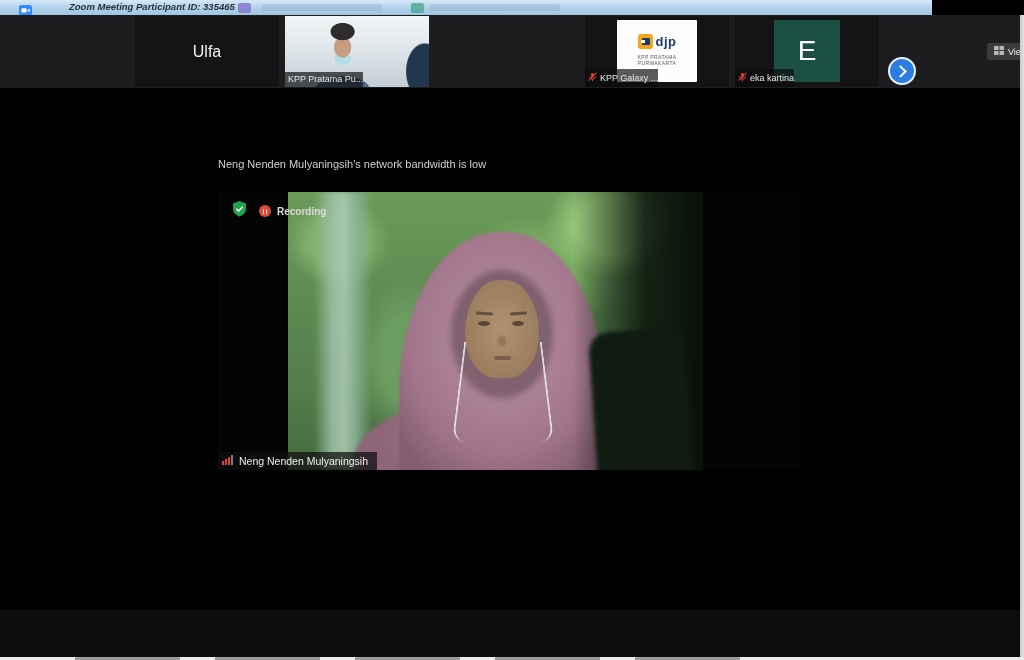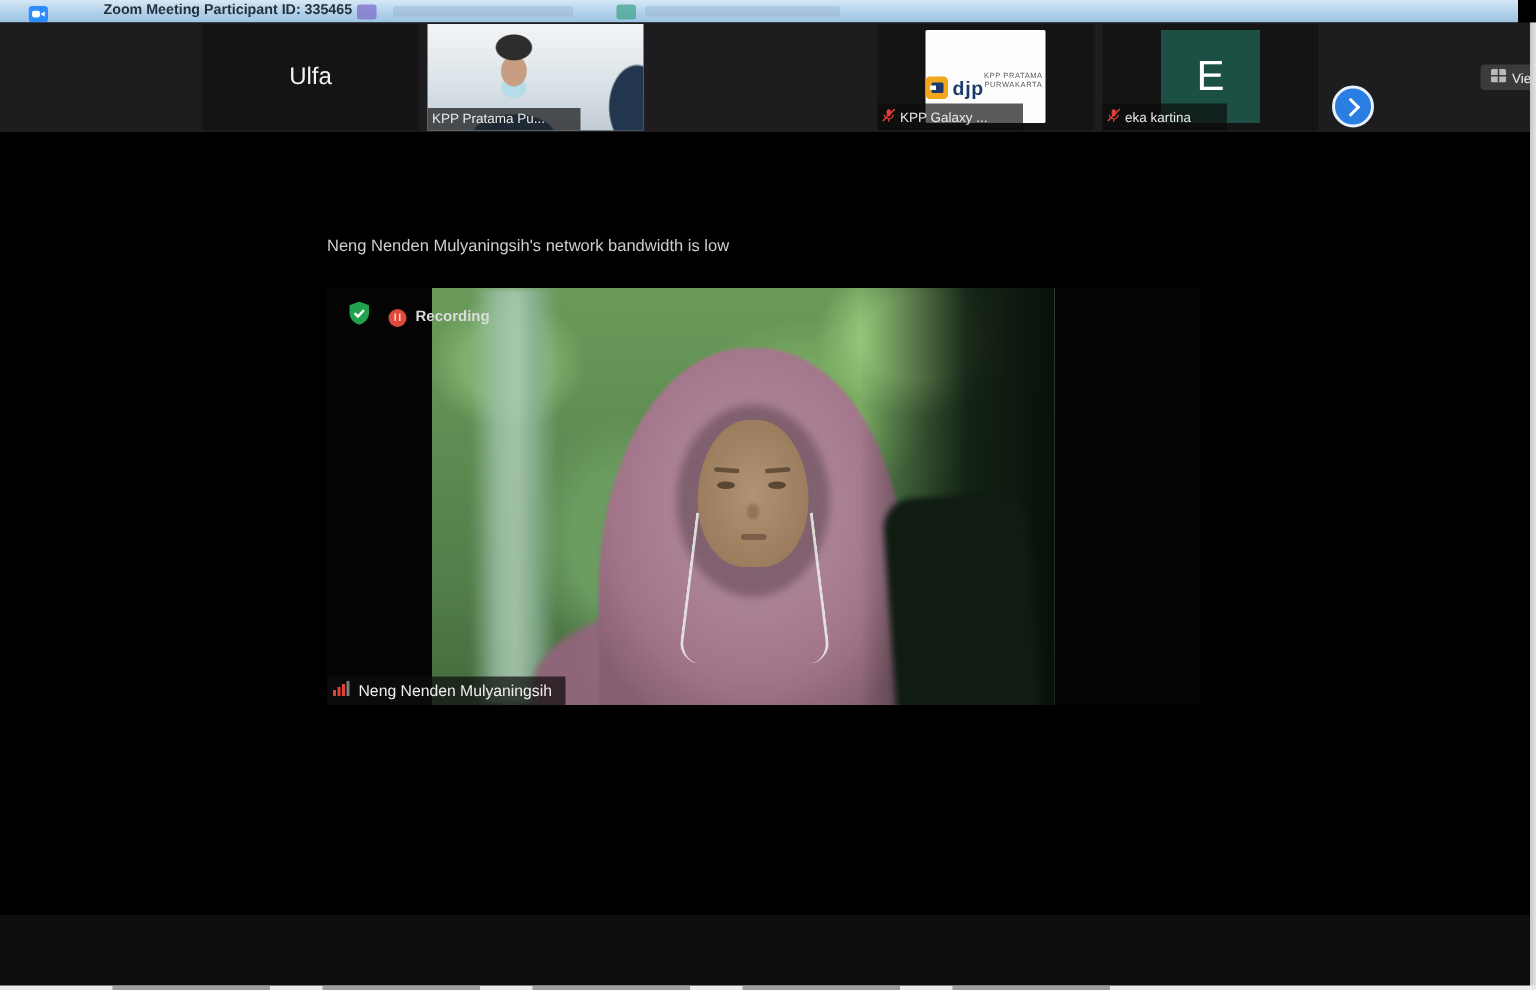--- a/index.html
+++ b/index.html
@@ -1,34 +1,34 @@
 <!DOCTYPE html>
 <html><head>
 <meta charset="utf-8">
 <style>
   html,body{margin:0;padding:0;background:#666;}
   .window{position:relative;width:1024px;height:660px;background:#000;overflow:hidden;
           font-family:"Liberation Sans",sans-serif;-webkit-font-smoothing:antialiased;}
 
   
-  .titlebar{position:absolute;left:0;top:0;width:1012px;height:15px;
-            background:linear-gradient(#d6e8f7,#aecfe9 60%,#9fc5e2);}
+  .titlebar{position:absolute;left:0;top:0;width:932px;height:15px;
+            background:linear-gradient(#d6e8f7,#aecfe9 60%,#9fc5e2);font-style:italic;}
   .tb-icon{position:absolute;left:19px;top:2px;}
   .tb-title{position:absolute;left:69px;top:1px;font-size:9.5px;font-weight:700;color:#24323d;white-space:nowrap;}
   .ghost{position:absolute;border-radius:2px;}
   .ghost.purple{left:238px;top:3px;width:13px;height:10px;background:#7f6fcb;opacity:.75;}
   .ghost.green{left:411px;top:3px;width:13px;height:10px;background:#3aa387;opacity:.7;}
   .ghost.bar{height:7px;top:4px;background:#8fa9c0;opacity:.35;}
 
   
   .strip{position:absolute;left:0;top:15px;width:1024px;height:73px;background:#1d1d1f;}
   .tile{position:absolute;top:1px;width:144px;height:71px;background:#141414;overflow:hidden;}
   .tile .vlabel{position:absolute;left:0;bottom:0;display:flex;align-items:center;gap:3px;
                 background:rgba(12,12,12,.68);color:#e8e8e8;font-size:9px;line-height:9px;
-                padding:3px 24px 3px 3px;white-space:nowrap;max-width:138px;overflow:hidden;}
+                padding:3px 0 3px 3px;white-space:nowrap;max-width:138px;overflow:hidden;}
   .tile-name-only{display:flex;align-items:center;justify-content:center;}
   .tile-name-only .bigname{color:#f2f2f2;font-size:16px;font-weight:400;text-align:right;}
 
   .vid-man{background:
     radial-gradient(30px 45px at 97% 78%, #22374e 0 60%, transparent 64%),
     radial-gradient(21px 15px at 40% 22%, #2e2d2b 0 55%, transparent 60%),
     radial-gradient(15px 18px at 40% 44%, #c89e82 0 55%, transparent 60%),
     radial-gradient(14px 11px at 40% 60%, #b5dce9 0 58%, transparent 63%),
     radial-gradient(44px 22px at 40% 104%, #48688a 0 60%, transparent 64%),
     linear-gradient(180deg,#f2f5f6,#dbe3e8 55%,#c2ccd4);}
@@ -37,21 +37,21 @@
     radial-gradient(21px 27px at 21% 38%, #7b5ea0 0 58%, transparent 64%),
     radial-gradient(14px 10px at 71% 60%, #a9cde6 0 58%, transparent 63%),
     radial-gradient(14px 15px at 71% 46%, #c09b85 0 48%, transparent 56%),
     radial-gradient(27px 36px at 72% 50%, #c79ec0 0 58%, transparent 64%),
     radial-gradient(40px 22px at 72% 106%, #5b7fae 0 60%, transparent 64%),
     linear-gradient(90deg, #3c3c3c 0 3%, transparent 3%),
     linear-gradient(90deg, transparent 0 86%, #3a3a3a 86% 90%, transparent 90%),
     linear-gradient(#edece9,#d9d7d3);}
 
   .logo-card{position:absolute;left:32px;top:4px;width:80px;height:62px;background:#fdfdfd;border-radius:1px;
-             display:flex;flex-direction:row;align-items:center;}
+             display:flex;flex-direction:column;align-items:center;}
   .logo-row{display:flex;align-items:center;gap:3px;margin-top:14px;}
   .djp-mark{position:relative;width:15px;height:15px;background:#f2a71b;border-radius:3px;}
   .djp-mark::after{content:"";position:absolute;left:4px;top:4px;width:8px;height:7px;background:#1b3a6b;border-radius:1px;}
   .djp-mark::before{content:"";position:absolute;left:3px;top:6px;width:4px;height:3px;background:#fdfdfd;z-index:1;}
   .djp-text{font-size:13px;font-weight:700;color:#1b3a6b;letter-spacing:.5px;}
   .logo-sub{margin-top:5px;font-size:5px;color:#5a5a5a;text-align:center;line-height:6px;letter-spacing:.4px;}
 
   .initial-card{position:absolute;left:39px;top:4px;width:66px;height:62px;background:#1d5044;
                 display:flex;align-items:center;justify-content:center;}
   .initial-card .init{color:#fff;font-size:28px;font-weight:400;}

